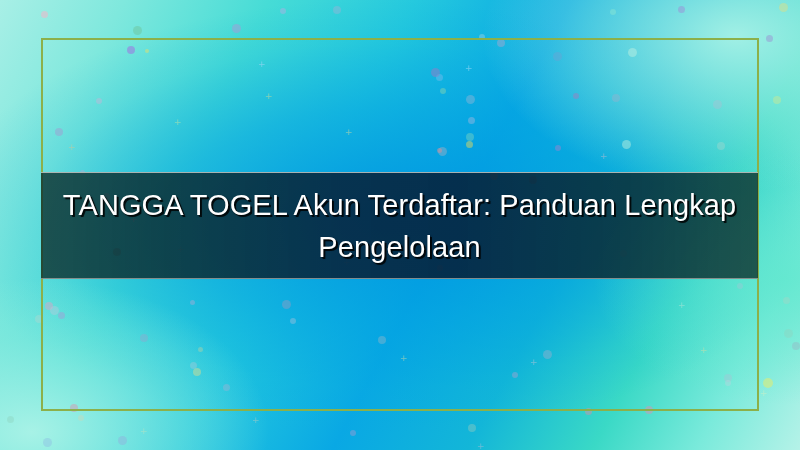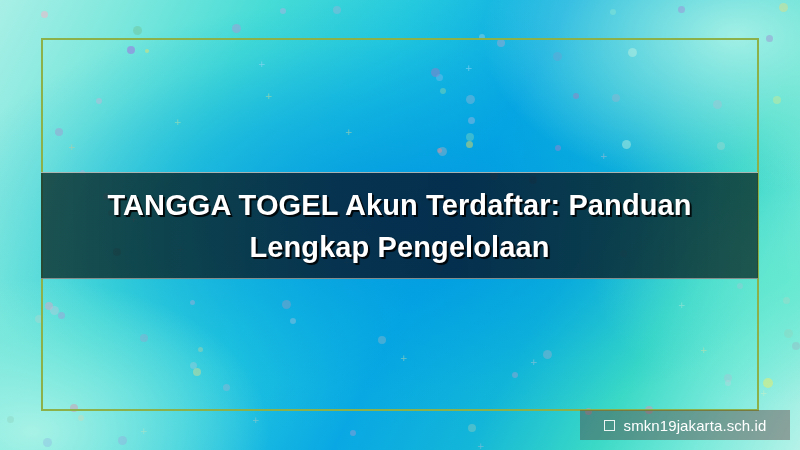--- a/index.html
+++ b/index.html
@@ -118,21 +118,21 @@
   }
   .title-text {
     margin: 0;
     width: 100%;
     padding: 0 10px;
     box-sizing: border-box;
     text-align: center;
     color: #ffffff;
     font-size: 29px;
     line-height: 42px;
-    font-weight: 700;
+    font-weight: 400;
     letter-spacing: 0.1px;
     text-shadow:
        2px 2px 0 rgba(0,0,0,0.78),
        1px 1px 2px rgba(0,0,0,0.62);
   }
 
   
   .site-badge {
     position: absolute;
     left: 580px;
@@ -269,18 +269,14 @@
 
   <div class="frame"></div>
 
   <div class="title-bar">
     <h1 class="title-text">
       <span>TANGGA TOGEL Akun Terdaftar: Panduan Lengkap</span> 
       <span>Pengelolaan</span>
     </h1>
   </div>
 
-  <div class="site-badge">
-    <span class="badge-icon"></span>
-    <span class="badge-label">smkn19jakarta.sch.id</span>
-  </div>
 
 </div>
 
 </body></html>

